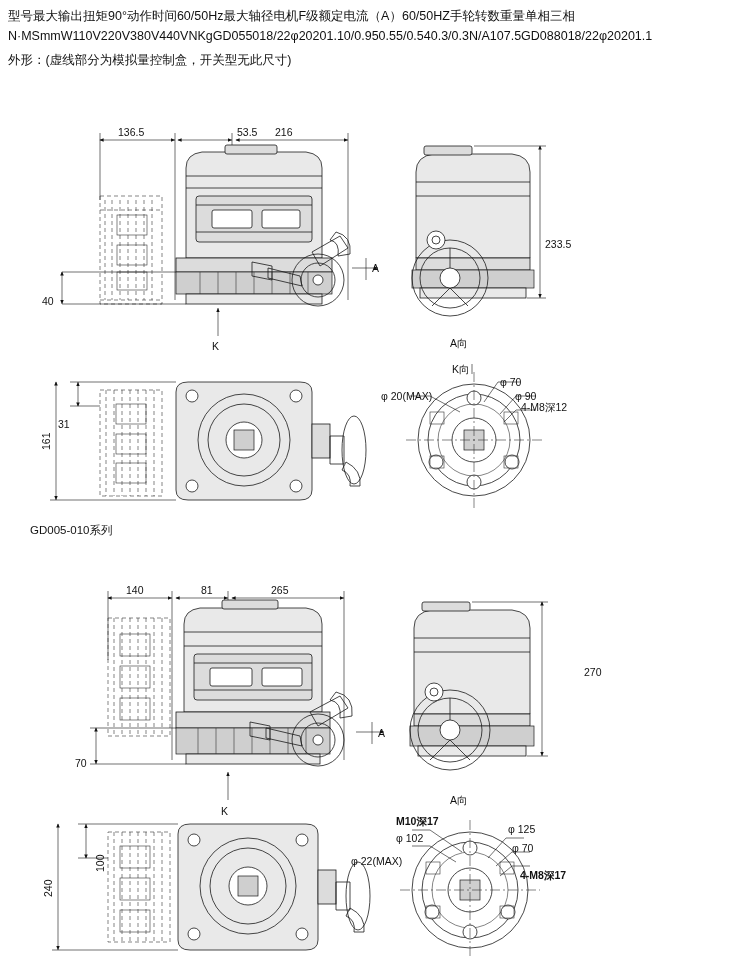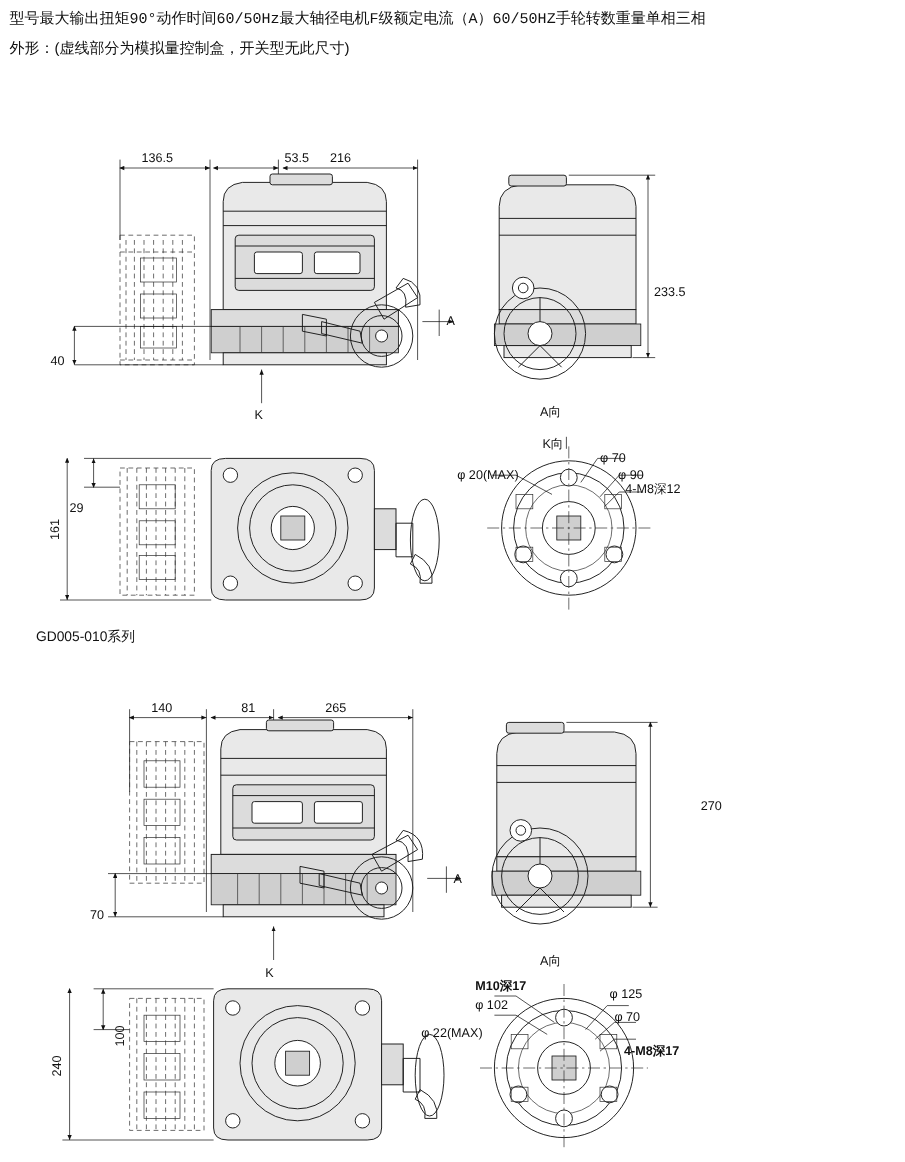--- a/index.html
+++ b/index.html
@@ -1,20 +1,20 @@
 <!DOCTYPE html>
 <html><head>
 <meta charset="utf-8">
 <style>
   html,body{margin:0;padding:0;background:#ffffff;}
   body{width:754px;height:968px;position:relative;font-family:"Liberation Sans","DejaVu Sans",sans-serif;color:#111;}
   #header{position:absolute;left:8px;top:6px;width:740px;}
   #header .line{font-size:12.5px;line-height:20px;color:#111;}
   #header .b{font-weight:bold;}
-  .specs{font-size:12.5px;line-height:20px;font-family:Liberation Mono, monospace;}
+  .specs{font-size:12.5px;line-height:20px;}
   .outline{font-size:12px;line-height:18px;margin-top:4px;}
   .series-label{position:absolute;font-size:11.5px;color:#111;}
   .dim{position:absolute;font-size:10.5px;color:#111;white-space:nowrap;}
   .dim.vert{transform-origin:0 0;}
   svg{position:absolute;left:0;top:0;overflow:visible;}
   .ln{stroke:#1a1a1a;stroke-width:0.8;fill:none;}
   .ln-thin{stroke:#333;stroke-width:0.6;fill:none;}
   .ext{stroke:#111;stroke-width:0.6;fill:none;}
   .dash{stroke:#333;stroke-width:0.6;fill:none;stroke-dasharray:4 3;}
   .ctr{stroke:#333;stroke-width:0.6;fill:none;stroke-dasharray:10 3 2 3;}
@@ -23,31 +23,32 @@
   .fillwhite{fill:#ffffff;stroke:#1a1a1a;stroke-width:0.8;}
   .hatch{fill:#cfcfcf;stroke:#1a1a1a;stroke-width:0.7;}
   .nofill{fill:none;stroke:#1a1a1a;stroke-width:0.8;}
   .arrowtxt{position:absolute;font-size:10.5px;}
 </style>
 </head>
 <body>
 
 <div id="header">
   <div class="line specs">型号最大输出扭矩90°动作时间60/50Hz最大轴径电机F级额定电流（A）60/50HZ手轮转数重量单相三相</div>
+  <div class="line specs">N·MSmmW110V220V380V440VNKgGD055018/22φ20201.10/0.950.55/0.540.3/0.3N/A107.5GD088018/22φ20201.1</div>
   <div class="line outline">外形：(虚线部分为模拟量控制盒，开关型无此尺寸)</div>
 </div>
 
 <div class="series-label" style="left:30px;top:523px;">GD005-010系列</div>
 
 <div class="dim" style="left:118px;top:126px;">136.5</div>
 <div class="dim" style="left:205px;top:126px;margin-left:32px;">53.5</div>
 <div class="dim" style="left:275px;top:126px;">216</div>
 <div class="dim" style="left:545px;top:238px;">233.5</div>
 <div class="dim" style="left:42px;top:295px;">40</div>
-<div class="dim" style="left:58px;top:418px;">29</div>
+<div class="dim" style="left:58px;top:418px;">31</div>
 <div class="dim vert" style="left:40px;top:450px;transform:rotate(-90deg);">161</div>
 <div class="arrowtxt" style="left:212px;top:340px;">K</div>
 <div class="arrowtxt" style="left:372px;top:262px;">A</div>
 <div class="arrowtxt" style="left:450px;top:337px;">A向</div>
 <div class="arrowtxt" style="left:452px;top:363px;">K向</div>
 <div class="dim" style="left:500px;top:376px;">φ 70</div>
 <div class="dim" style="left:515px;top:390px;">φ 90</div>
 <div class="dim" style="left:381px;top:390px;">φ 20(MAX)</div>
 <div class="dim" style="left:521px;top:401px;">4-M8深12</div>
 

